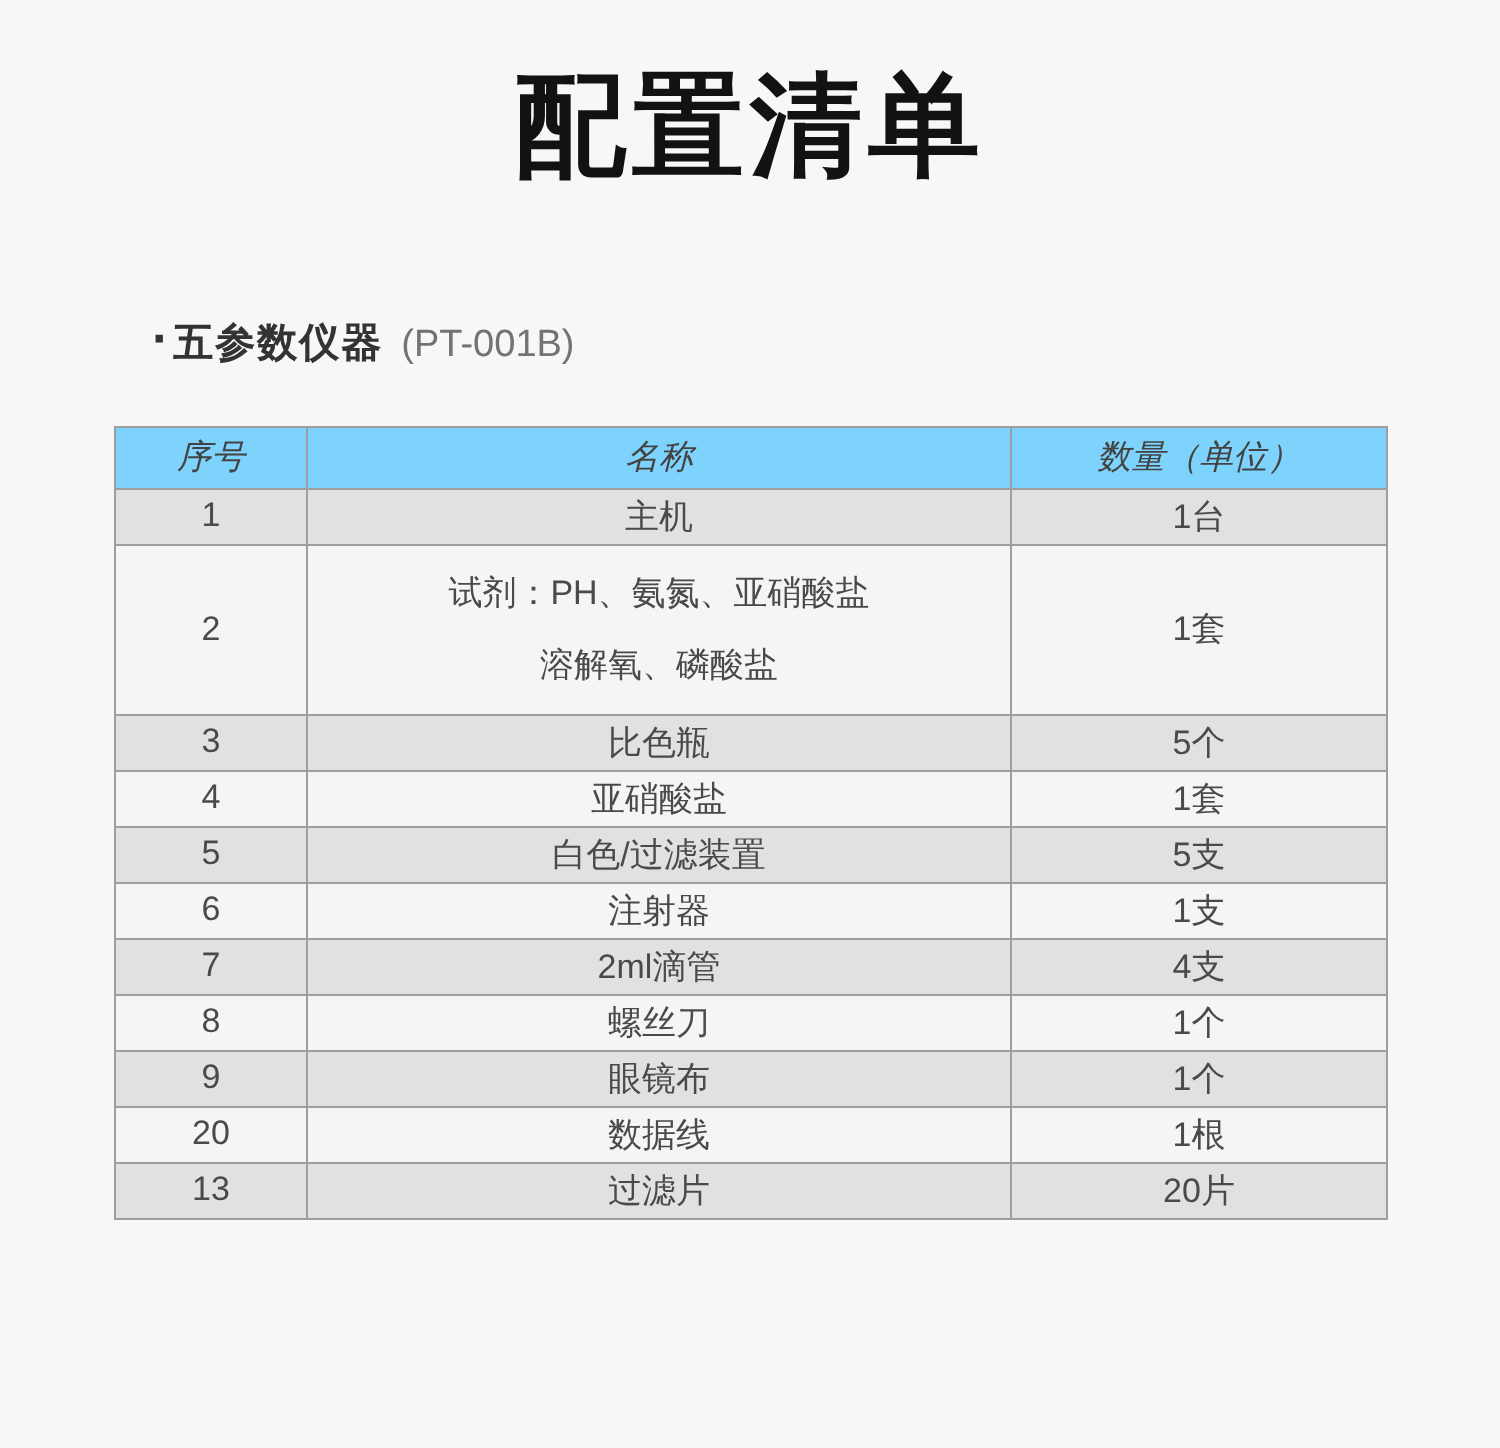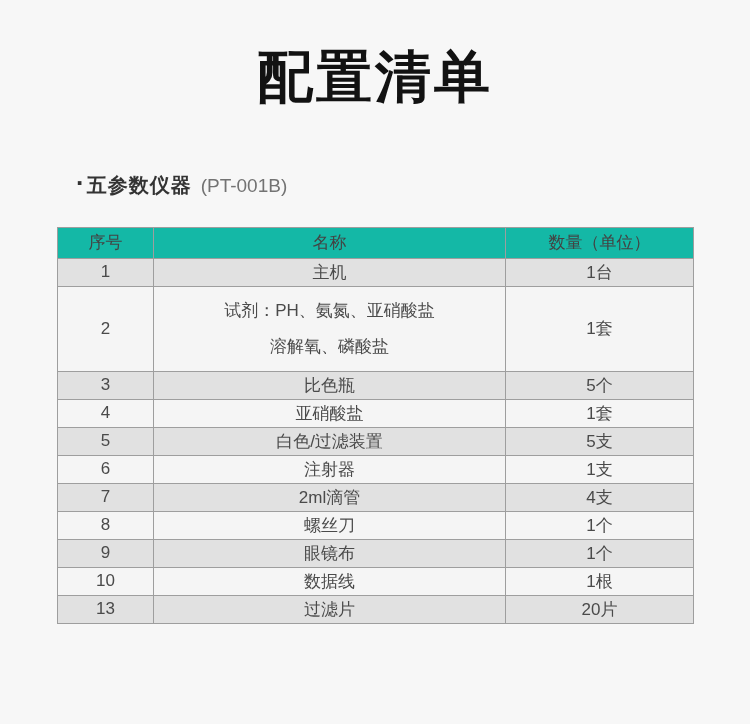--- a/index.html
+++ b/index.html
@@ -10,21 +10,21 @@
   }
   .page {
     position: relative;
     width: 750px;
     height: 724px;
     background: #f7f7f7;
     overflow: hidden;
   }
   .page-title {
     margin: 0;
-    padding-top: 46px;
+    padding-top: 32px;
     text-align: center;
     font-size: 56px;
     font-weight: 900;
     letter-spacing: 3px;
     color: #121212;
     line-height: 1.1;
   }
   .section-heading {
     margin: 60px 0 0 76px;
     display: flex;
@@ -57,23 +57,24 @@
   }
   .config-table th,
   .config-table td {
     border: 1px solid #9e9e9e;
     text-align: center;
     font-weight: 400;
     padding: 0;
     overflow: hidden;
   }
   .config-table thead th {
-    background: #14b8a6;
+    background: #7dd3fc;
     height: 30px;
     color: #434343;
+    font-style: italic;
   }
   .config-table tbody td { height: 27px; }
   .config-table tbody tr:nth-child(odd)  { background: #e1e1e1; }
   .config-table tbody tr:nth-child(even) { background: #f5f5f5; }
   .config-table tbody tr.tall-row td { height: 84px; }
   .col-no   { width: 96px; }
   .col-name { width: 352px; }
   .col-qty  { width: 188px; }
   .name-line { display: block; line-height: 36px; }
 </style>
@@ -146,21 +147,21 @@
         <td>8</td>
         <td>螺丝刀</td>
         <td>1个</td>
       </tr>
       <tr>
         <td>9</td>
         <td>眼镜布</td>
         <td>1个</td>
       </tr>
       <tr>
-        <td>10</td>
+        <td>20</td>
         <td>数据线</td>
         <td>1根</td>
       </tr>
       <tr>
         <td>13</td>
         <td>过滤片</td>
         <td>20片</td>
       </tr>
     </tbody>
   </table>

